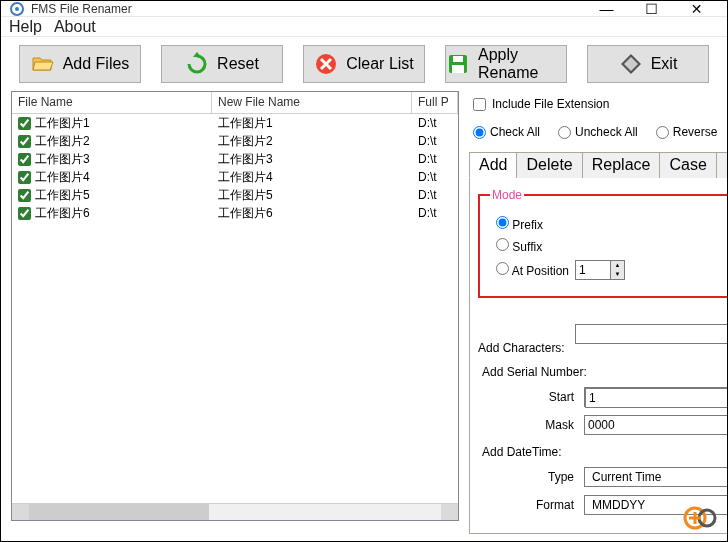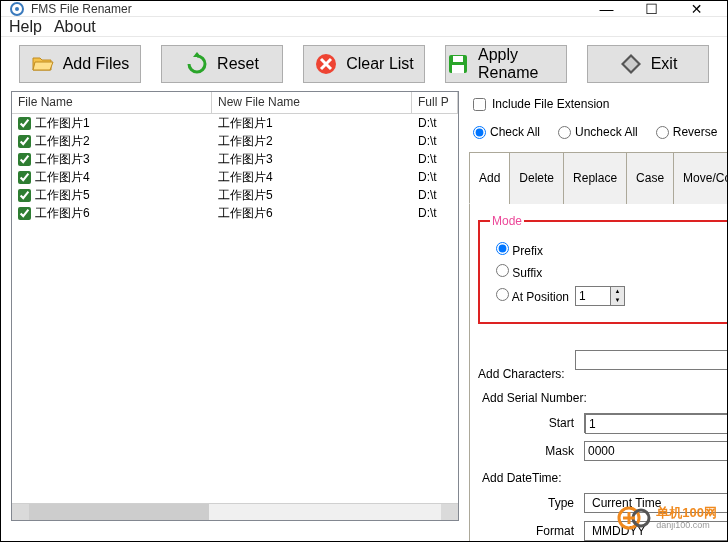--- a/index.html
+++ b/index.html
@@ -42,21 +42,21 @@
 .scrollbar-h::before { left: 0; } .scrollbar-h::after { right: 0; }
 .scrollbar-h .thumb { position: absolute; left: 17px; top: 0; height: 16px; width: 180px; background: #cdcdcd; }
 
 
 .check-ext { display: flex; align-items: center; gap: 6px; margin: 4px 0 10px 4px; }
 .radio-row { display: flex; gap: 18px; align-items: center; margin: 4px 0 10px 4px; }
 .radio-row label { display: flex; align-items: center; gap: 4px; }
 
 
 .tabs { display: flex; border-bottom: 1px solid #aca899; margin-top: 2px; }
-.tab { padding: 18px 9px; border: 1px solid #aca899; border-bottom: none; background: #f0f0f0; margin-right: -1px; font-size: 12px; cursor: pointer; position: relative; top: 1px; }
+.tab { padding: 3px 9px; border: 1px solid #aca899; border-bottom: none; background: #f0f0f0; margin-right: -1px; font-size: 16px; cursor: pointer; position: relative; top: 1px; }
 .tab.active { background: #fff; border-bottom: 1px solid #fff; }
 
 
 .tab-content { border: 1px solid #aca899; border-top: none; padding: 10px 8px; flex: 1; }
 .fieldset-mode { border: 2px solid #d22; padding: 8px 10px 10px 10px; margin-bottom: 14px; }
 .fieldset-mode legend { font-size: 12px; color: #ec4899; padding: 0 2px; }
 .mode-row { display: flex; align-items: center; gap: 6px; margin: 6px 0; }
 .mode-row input[type="radio"] { margin-left: 6px; }
 .spinner { width: 50px; height: 20px; border: 1px solid #7a7a7a; display: inline-flex; }
 .spinner input { border: none; width: 34px; padding: 0 3px; font-size: 12px; }
@@ -321,17 +321,13 @@
 
 <div class="watermark">
   <span class="wlogo">
     <svg width="34" height="34" viewBox="0 0 34 34">
         <circle cx="12" cy="17" r="10" fill="none" stroke="#f08a1f" stroke-width="3"></circle>
         <circle cx="24" cy="17" r="8" fill="none" stroke="#555" stroke-width="3"></circle>
         <line x1="12" y1="11" x2="12" y2="23" stroke="#f08a1f" stroke-width="3"></line>
         <line x1="6" y1="17" x2="18" y2="17" stroke="#f08a1f" stroke-width="3"></line>
       </svg>
   </span>
-  <span class="wtext">
-    <span class="l1">单机100网</span>
-    <span class="l2">danji100.com</span>
-  </span>
 </div>
 
 </body></html>

